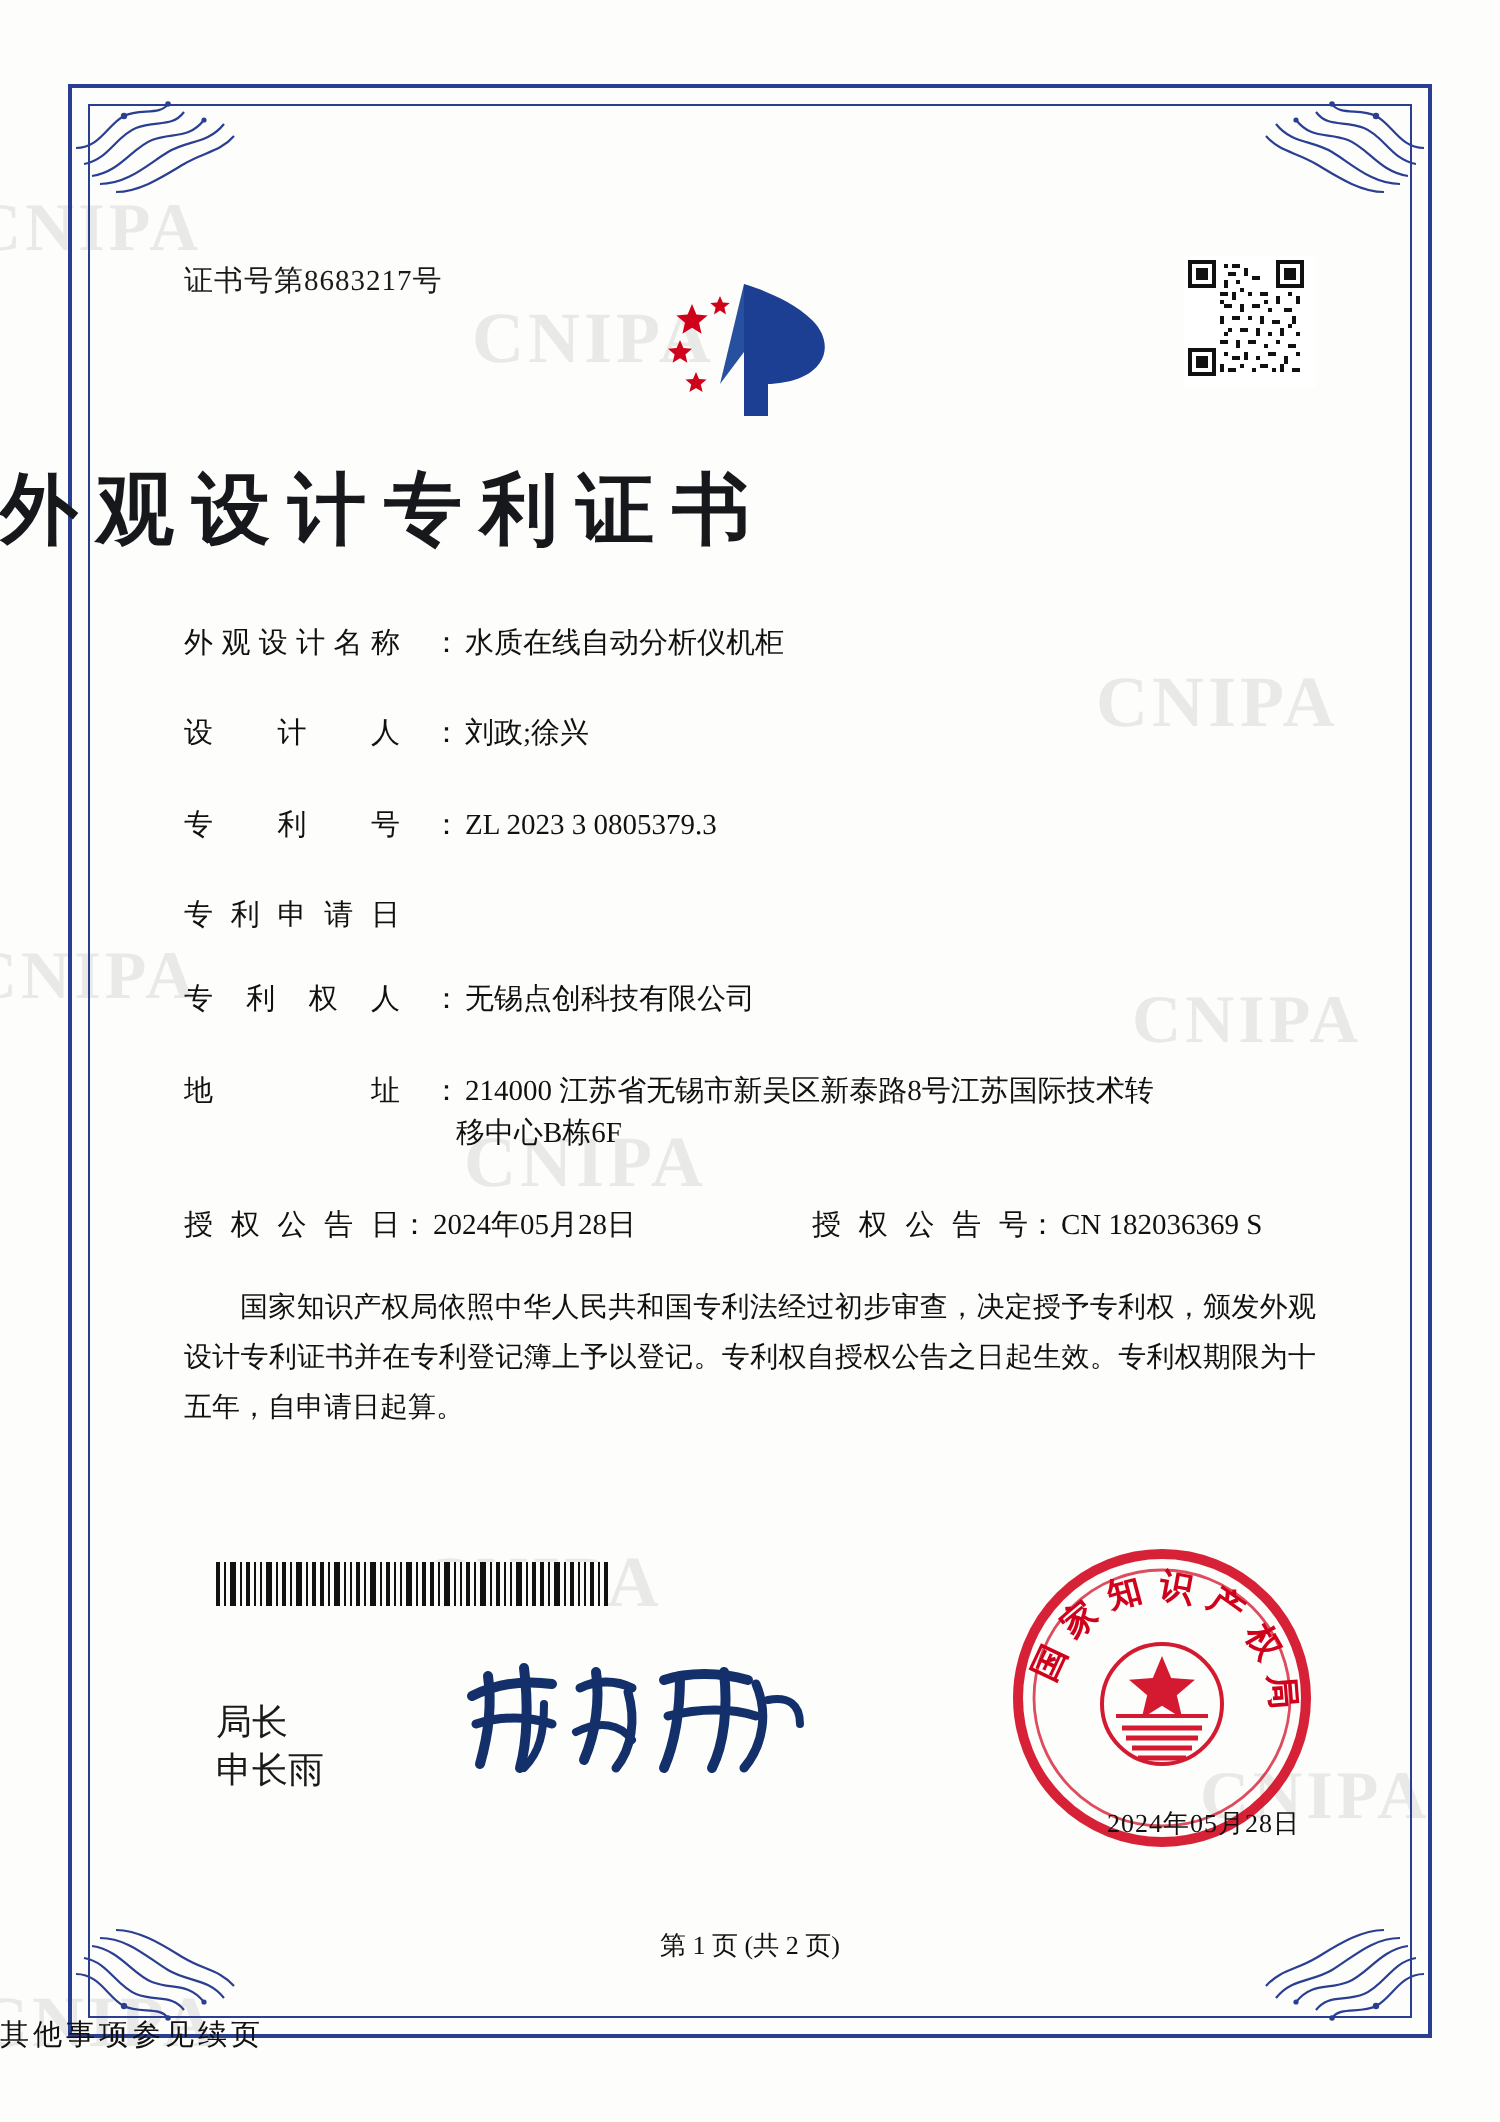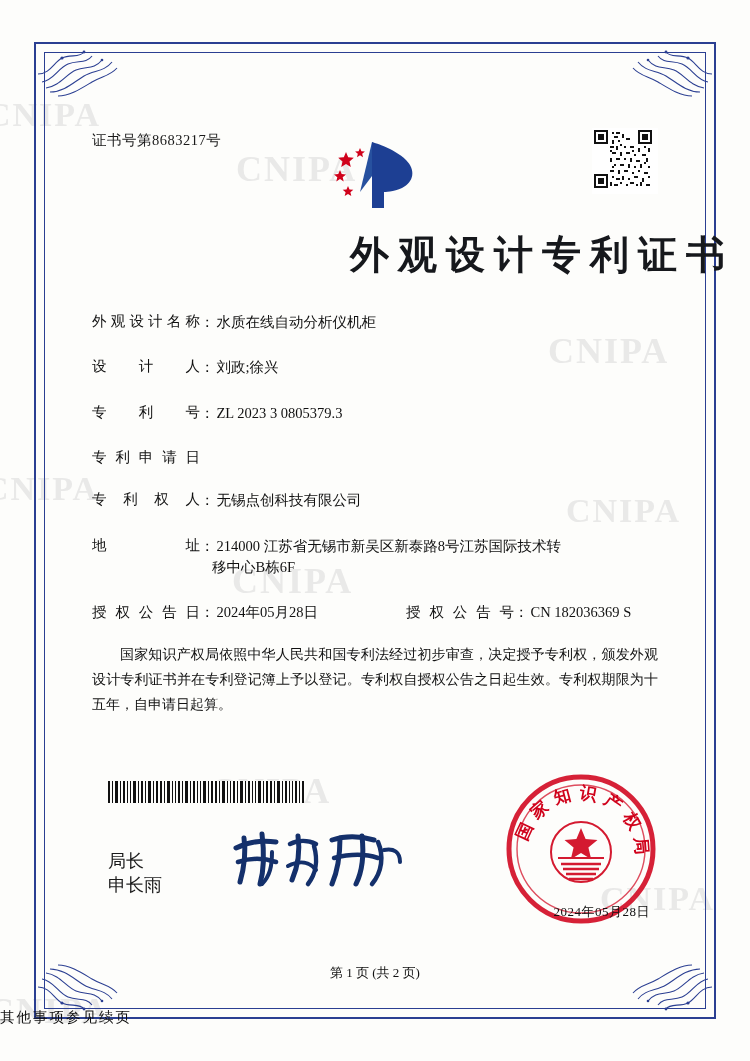--- a/index.html
+++ b/index.html
@@ -88,21 +88,21 @@
     left: 50%;
     transform: translateX(-50%);
     top: 130px;
     width: 130px; height: 86px;
   }
 
   .title {
     position: absolute;
     left: 0; right: 16px;
     top: 228px;
-    text-align: right;
+    text-align: left;
     font-family: "DejaVu Sans", "Liberation Sans", sans-serif;
     font-size: 39px;
     font-weight: bold;
     letter-spacing: 9px;
     color: #16181c;
   }
 
   
   .fields {
     position: absolute;
@@ -119,21 +119,21 @@
     margin-bottom: 23.5px;
   }
   .lbl {
     width: 108px;
     flex: 0 0 108px;
     display: flex;
     justify-content: space-between;
     letter-spacing: 0;
   }
   .colon { margin: 0 2px 0 0; }
-  .val { flex: 1; line-height: 1.5; }
+  .val { flex: 1; line-height: 1.5; margin-left: 16px; }
   .val .line2 { display: block; padding-left: 12px; }
 
   .row-two { display: flex; }
   .row-two .half { display: flex; }
   .row-two .half.right { margin-left: 88px; }
   .row-two .lbl2 {
     display: flex;
     justify-content: space-between;
     width: 108px;
     flex: 0 0 108px;

